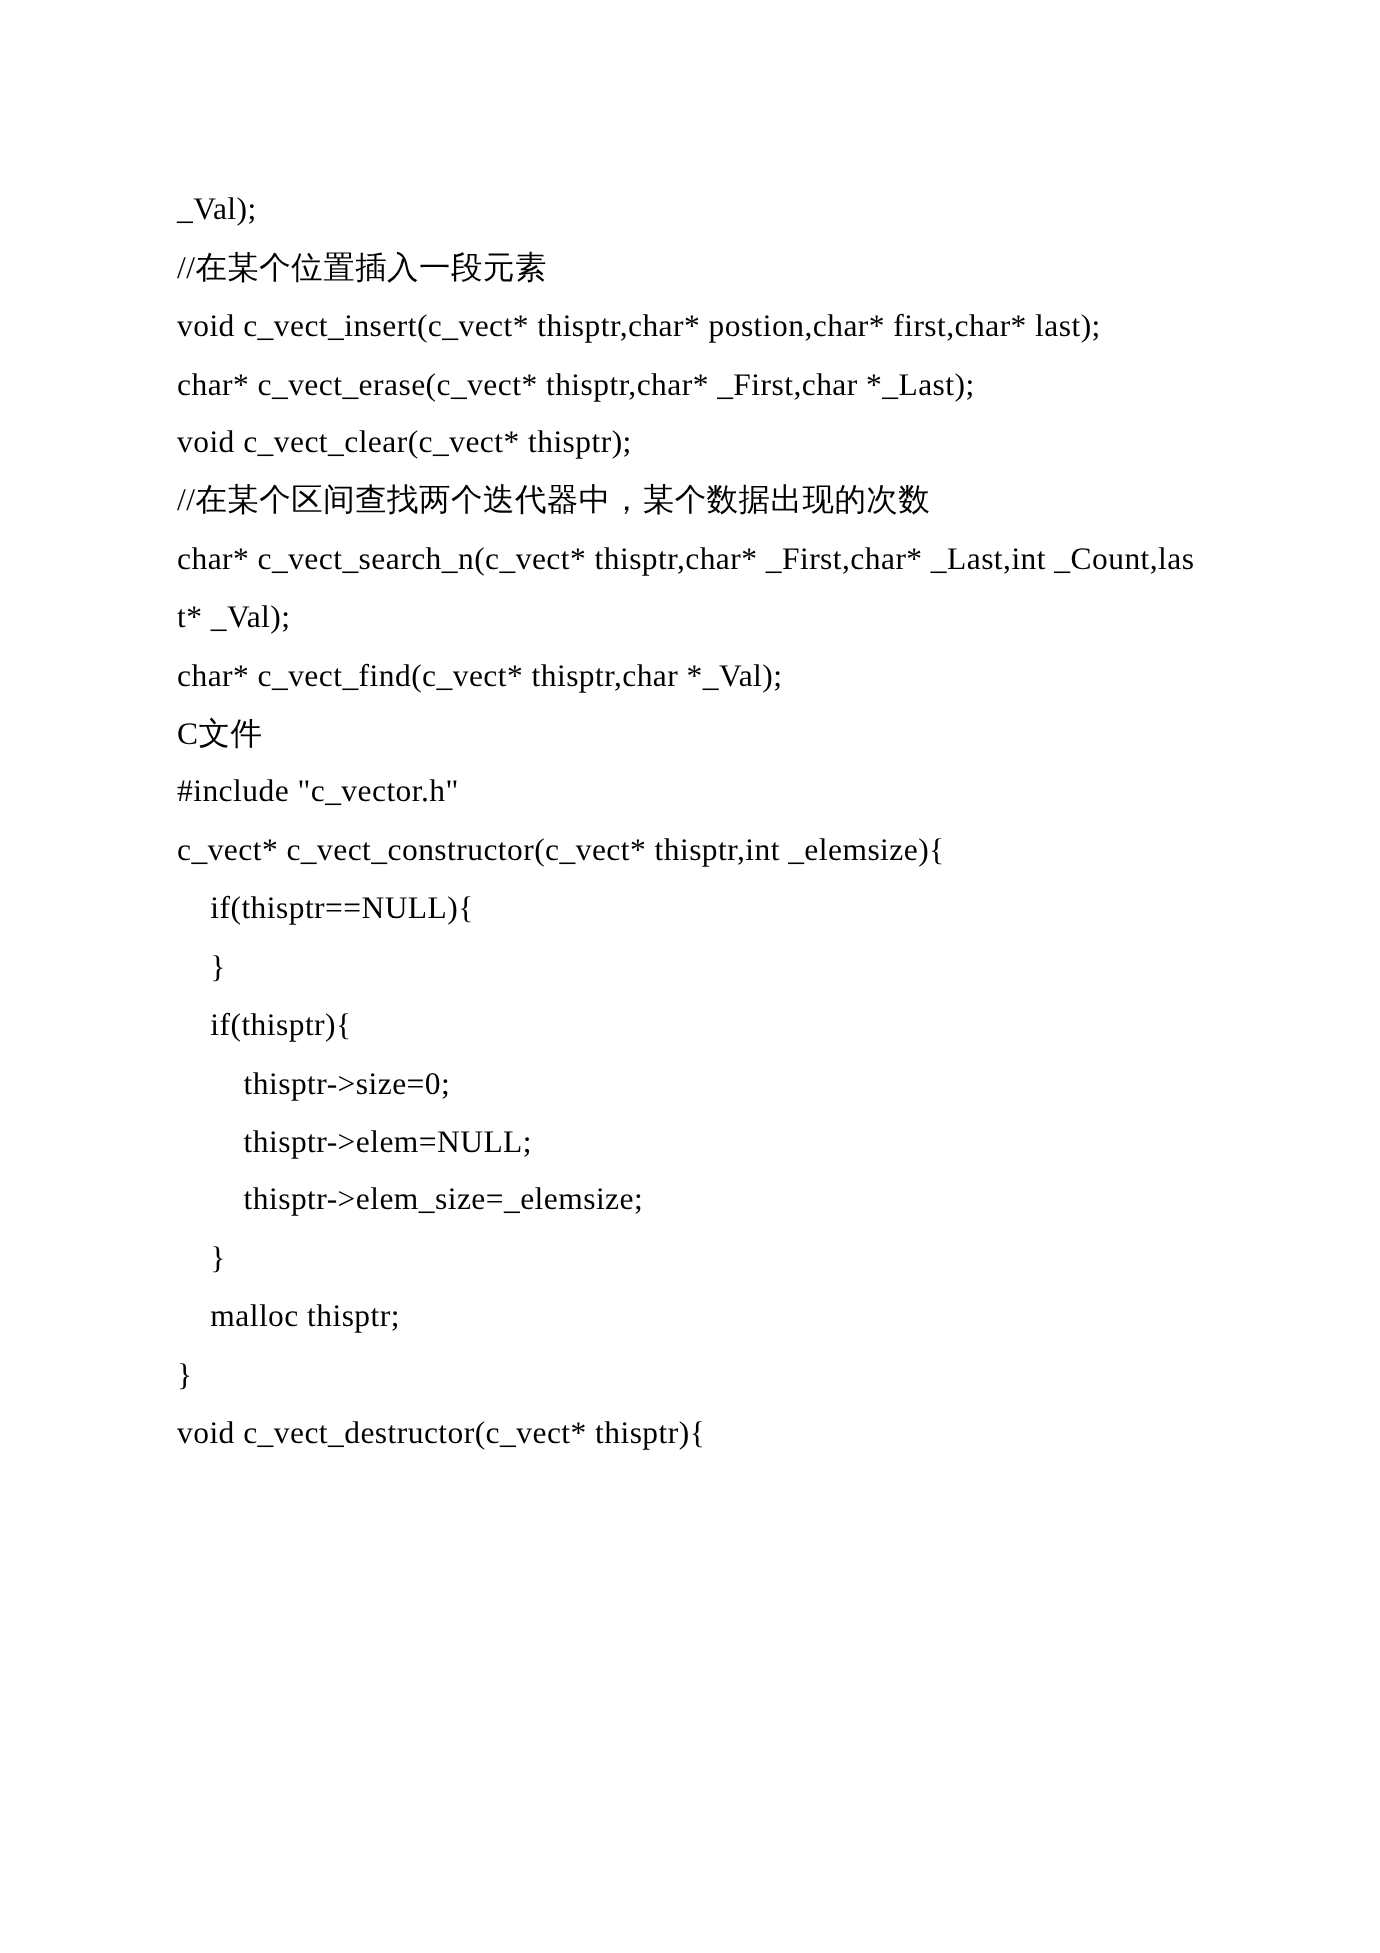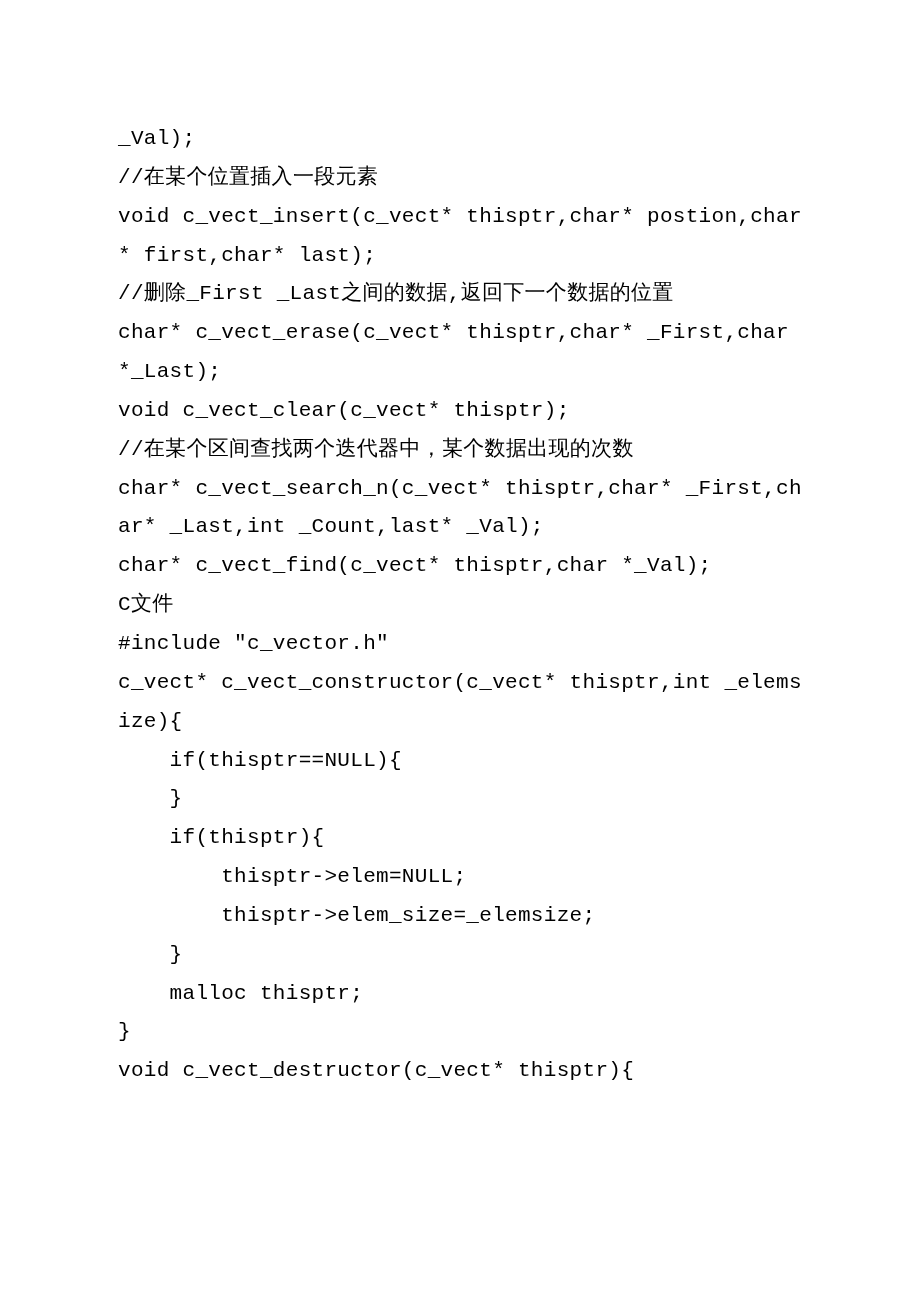--- a/index.html
+++ b/index.html
@@ -14,42 +14,43 @@
   .page {
     width: 920px;
     min-height: 1302px;
     padding: 120px 118px 80px 118px;
     box-sizing: border-box;
   }
   .code-line {
     white-space: pre-wrap;
     word-break: break-all;
     letter-spacing: 0.3px;
+    font-family: Liberation Serif, serif;
   }
 </style>
 </head>
 <body>
 
 <div class="page">
   <div class="code-line">_Val);</div>
   <div class="code-line">//在某个位置插入一段元素</div>
   <div class="code-line">void c_vect_insert(c_vect* thisptr,char* postion,char* first,char* last);</div>
-  <div class="code-line">//删除_First _Last之间的数据,返回下一个数据的位置</div>
   <div class="code-line">char* c_vect_erase(c_vect* thisptr,char* _First,char *_Last);</div>
   <div class="code-line">void c_vect_clear(c_vect* thisptr);</div>
   <div class="code-line">//在某个区间查找两个迭代器中，某个数据出现的次数</div>
   <div class="code-line">char* c_vect_search_n(c_vect* thisptr,char* _First,char* _Last,int _Count,last* _Val);</div>
   <div class="code-line">char* c_vect_find(c_vect* thisptr,char *_Val);</div>
   <div class="code-line"></div>
   <div class="code-line">C文件</div>
   <div class="code-line">#include "c_vector.h"</div>
   <div class="code-line">c_vect* c_vect_constructor(c_vect* thisptr,int _elemsize){</div>
   <div class="code-line">    if(thisptr==NULL){</div>
   <div class="code-line">    }</div>
   <div class="code-line">    if(thisptr){</div>
+  <div class="code-line">        thisptr-&gt;size=0;</div>
   <div class="code-line">        thisptr-&gt;elem=NULL;</div>
   <div class="code-line">        thisptr-&gt;elem_size=_elemsize;</div>
   <div class="code-line">    }</div>
   <div class="code-line">    malloc thisptr;</div>
   <div class="code-line">}</div>
   <div class="code-line"></div>
   <div class="code-line">void c_vect_destructor(c_vect* thisptr){</div>
 
 </div>
 

